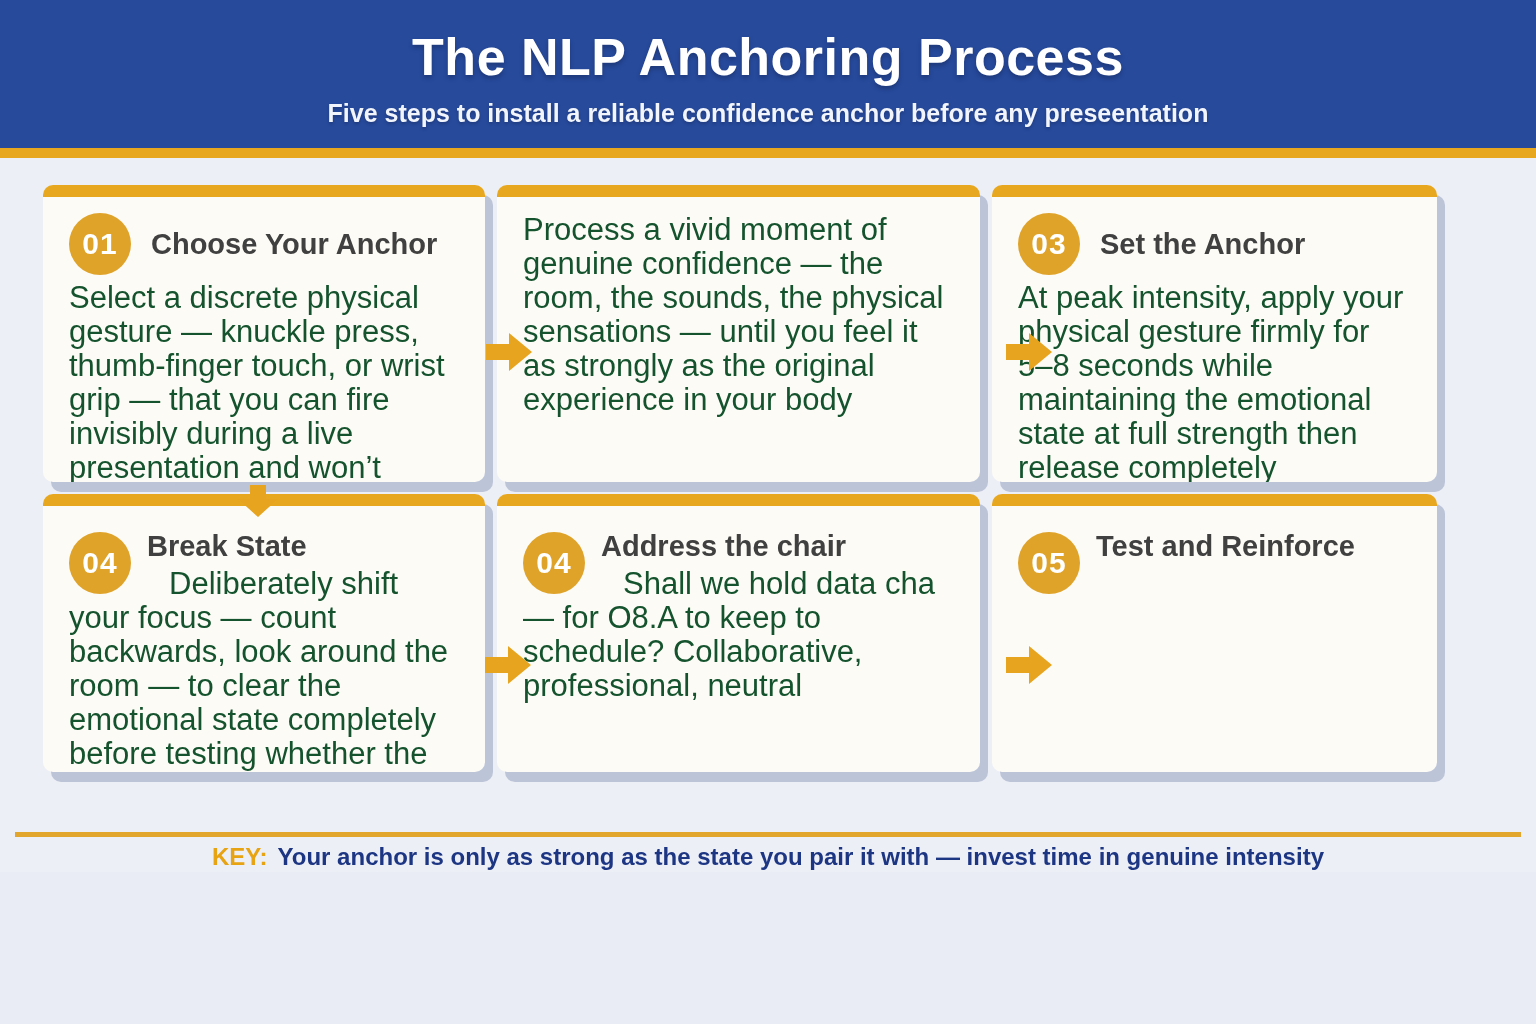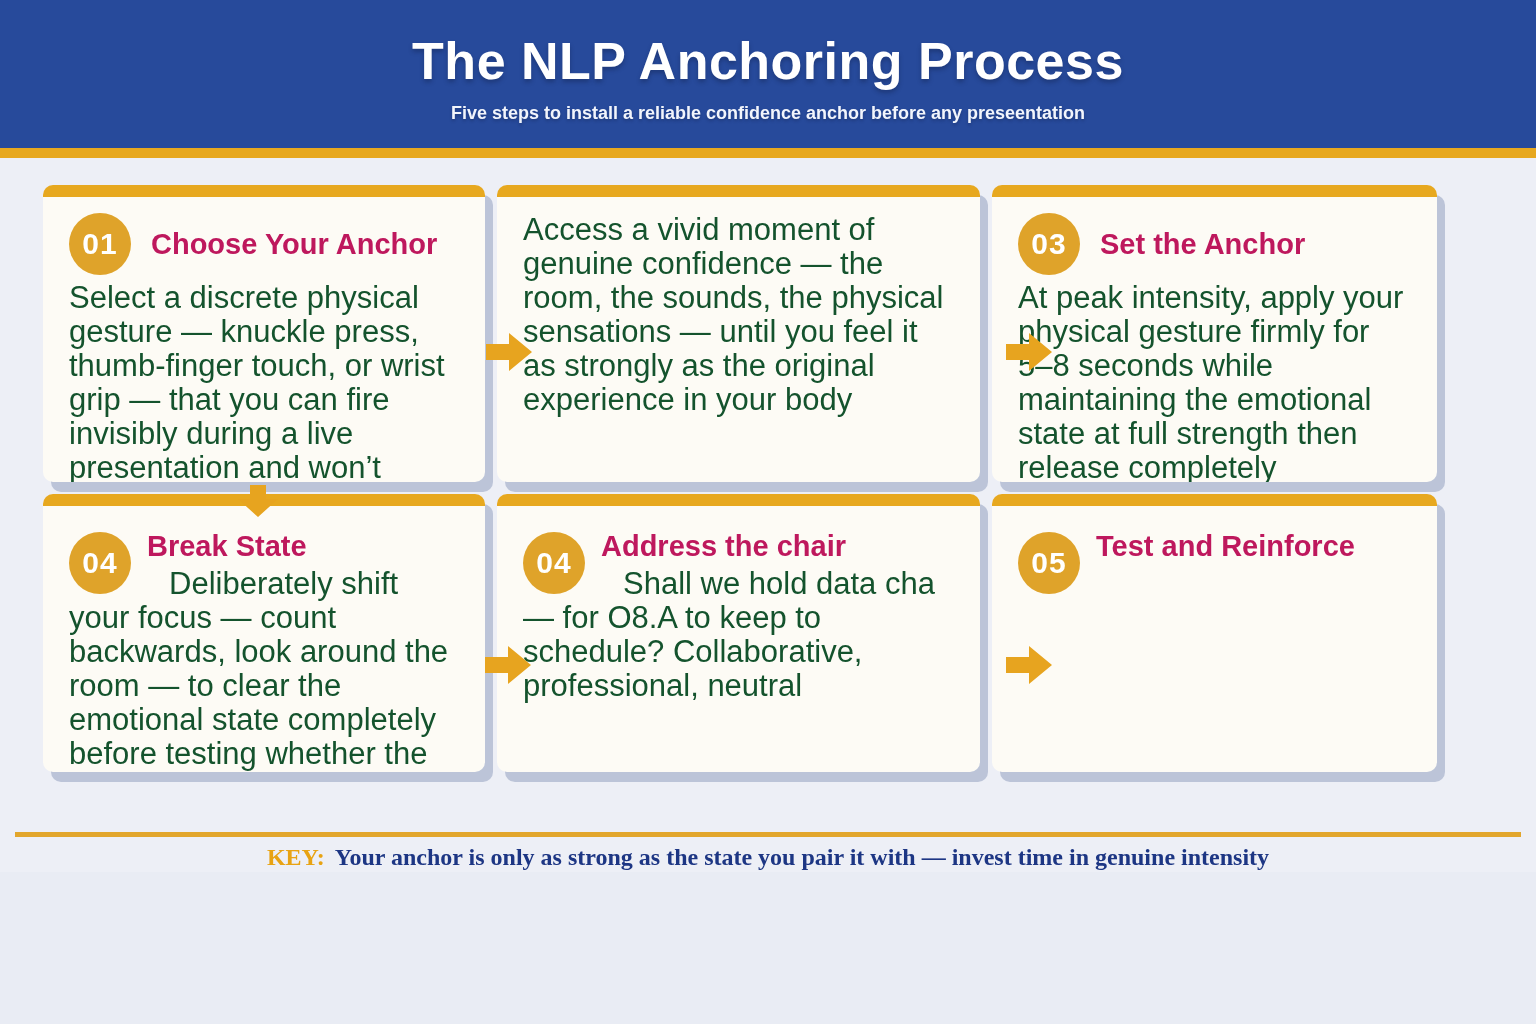--- a/index.html
+++ b/index.html
@@ -30,21 +30,21 @@
   .header .title {
     color: #ffffff;
     font-size: 52px;
     font-weight: 800;
     letter-spacing: 0.5px;
     text-shadow: 0 3px 4px rgba(15,25,60,0.35);
     margin-top: 6px;
   }
   .header .subtitle {
     color: #f2f5fc;
-    font-size: 18px;
+    font-size: 25px;
     font-weight: 700;
     margin-top: 12px;
     text-shadow: 0 2px 3px rgba(15,25,60,0.3);
   }
   .gold-bar-top {
     position: absolute;
     top: 148px; left: 0; right: 0;
     height: 10px;
     background: #e7a81f;
   }
@@ -89,21 +89,21 @@
     font-weight: 800;
     letter-spacing: 1px;
   }
   .card-head {
     display: flex;
     align-items: center;
     gap: 20px;
     margin-bottom: 6px;
   }
   .card-title {
-    color: #be185d;
+    color: #404040;
     font-size: 29px;
     font-weight: 800;
   }
   .card-body {
     color: #14532d;
     font-size: 31px;
     line-height: 34px;
   }
   
   .card.wrap .circle {
@@ -145,21 +145,20 @@
   }
   .key-row {
     position: absolute;
     top: 832px; left: 0; right: 0;
     height: 50px;
     display: flex;
     align-items: center;
     justify-content: center;
     gap: 10px;
     font-size: 24px;
-    font-family: Liberation Serif, serif;
   }
   .key-label {
     color: #e8a313;
     font-weight: 800;
   }
   .key-text {
     color: #1d3684;
     font-weight: 700;
   }
   .gold-bar-bottom {
@@ -192,21 +191,21 @@
         <div class="card-head">
           <div class="circle">
             <span class="num">01</span>
           </div>
           <div class="card-title">Choose Your Anchor</div>
         </div>
         <div class="card-body">Select a discrete physical gesture — knuckle press, thumb-finger touch, or wrist grip — that you can fire invisibly during a live presentation and won’t trigger accidentally</div>
       </div>
 
       <div class="card">
-        <div class="card-body">Access a vivid moment of genuine confidence — the room, the sounds, the physical sensations — until you feel it as strongly as the original experience in your body</div>
+        <div class="card-body">Process a vivid moment of genuine confidence — the room, the sounds, the physical sensations — until you feel it as strongly as the original experience in your body</div>
       </div>
 
       <div class="card">
         <div class="card-head">
           <div class="circle">
             <span class="num">03</span>
           </div>
           <div class="card-title">Set the Anchor</div>
         </div>
         <div class="card-body">At peak intensity, apply your physical gesture firmly for 5–8 seconds while maintaining the emotional state at full strength then release completely</div>

